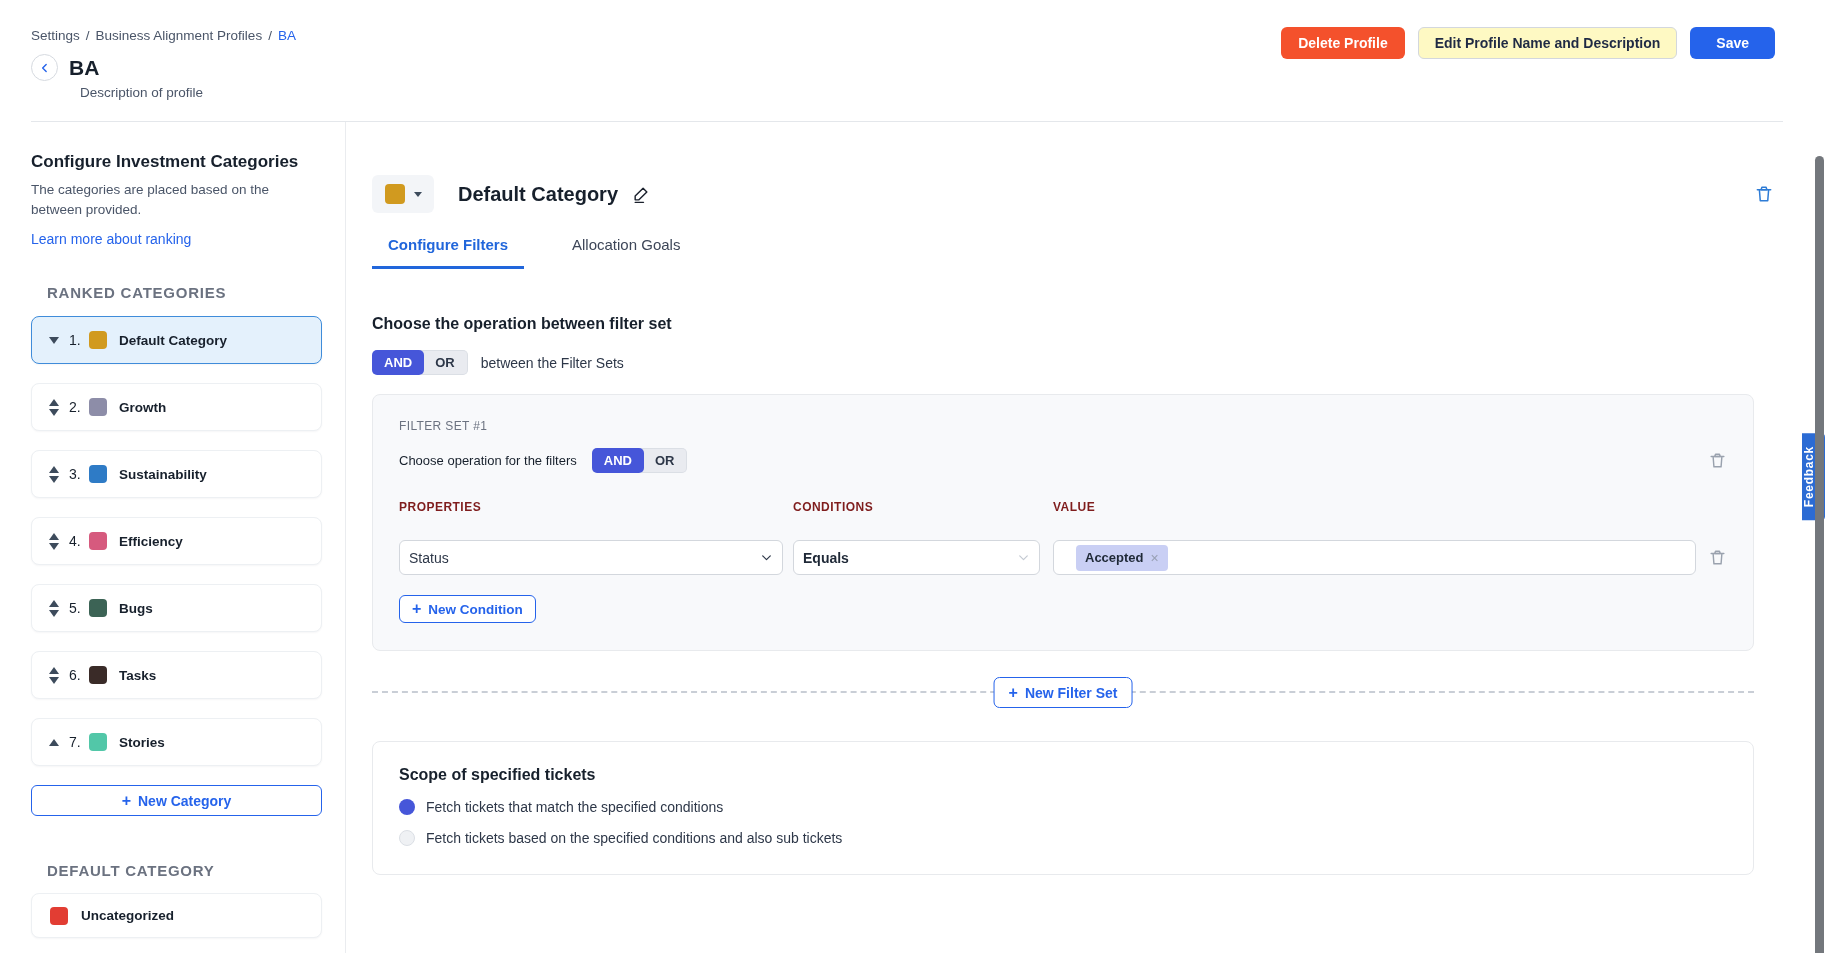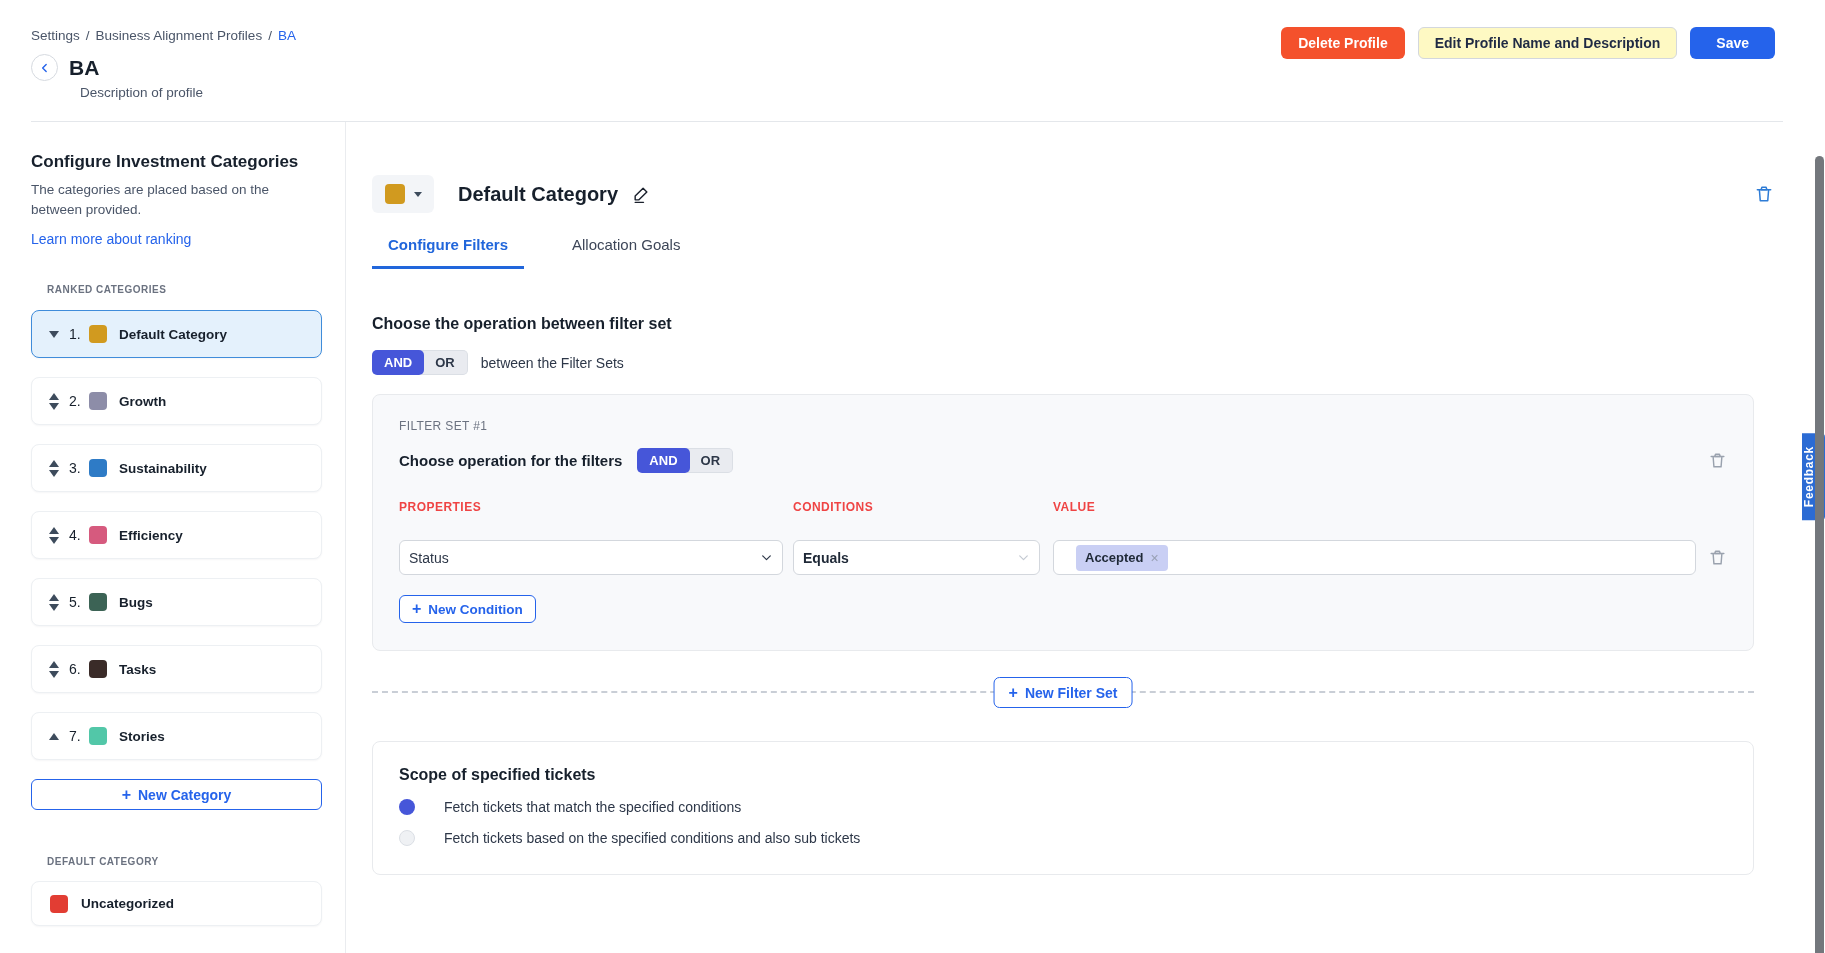--- a/index.html
+++ b/index.html
@@ -30,21 +30,21 @@
   
   .content { display:flex; align-items:flex-start; height:831px; }
   .sidebar { width:291px; margin-left:31px; padding-top:30px; flex:0 0 auto; }
   .main { flex:1 1 auto; margin-left:23px; margin-right:39px; border-left:1px solid #EAECEF;
     padding:53px 12px 0 26px; height:831px; position:relative; }
 
   
   .sb-title { font-size:17px; font-weight:bold; }
   .sb-sub { margin-top:8px; font-size:13.5px; line-height:1.45; color:#4A5568; width:245px; }
   .sb-link { display:inline-block; margin-top:12px; font-size:14px; color:#2563EB; cursor:pointer; }
-  .sb-section { margin-top:36px; font-size:10px; font-weight:bold; letter-spacing:.05em; color:#6B7280;padding-left:16px; }
+  .sb-section { margin-top:36px; font-size:15px; font-weight:bold; letter-spacing:.05em; color:#6B7280;padding-left:16px; }
   .cat-list { margin-top:15px; }
   .cat-item { position:relative; height:48px; border:1px solid #EDF0F3; border-radius:8px; background:#fff;
     display:flex; align-items:center; padding-left:16px; margin-bottom:19px; cursor:pointer;
     box-shadow:0 1px 2px rgba(20,30,50,.04); }
   .cat-item.selected { background:#E4F1FC; border:1.5px solid #3F8CDA; }
   .arrows { width:12px; display:flex; flex-direction:column; align-items:center; gap:3px; flex:0 0 auto; }
   .tri-up { width:0; height:0; border-left:5px solid transparent; border-right:5px solid transparent; border-bottom:7px solid #3D4B5C; cursor:pointer; }
   .tri-down { width:0; height:0; border-left:5px solid transparent; border-right:5px solid transparent; border-top:7px solid #3D4B5C; cursor:pointer; }
   .cat-rank { margin-left:9px; font-size:14px; color:#17202C; min-width:15px; }
   .swatch { width:18px; height:18px; border-radius:4px; margin-left:5px; flex:0 0 auto; }
@@ -80,23 +80,23 @@
   .toggle .seg { display:flex; align-items:center; padding:0 12px; font-size:13px; font-weight:bold; cursor:pointer; }
   .toggle .seg.on { background:#4656D9; color:#fff; border-radius:5px; }
   .toggle .seg.off { background:#E9EBF0; color:#2D3748; border:1px solid #DBDFE5; border-left:none; border-radius:0 5px 5px 0; margin-left:-3px; z-index:-1; padding-left:14px; }
   .toggle { position:relative; z-index:0; }
   .op-caption { margin-left:13px; font-size:14px; color:#2D3748; }
 
   
   .filter-card { margin-top:19px; width:1382px; background:#F8F9FB; border:1px solid #E8EAED; border-radius:8px; padding:24px 26px 27px; }
   .fs-label { font-size:12px; letter-spacing:.03em; color:#6B7280; }
   .fs-op-row { margin-top:15px; display:flex; align-items:center; gap:15px; }
-  .fs-op-label { font-size:15px; font-weight:bold; }
+  .fs-op-label { font-size:13px; font-weight:normal; }
   .cols { margin-top:27px; display:flex; }
-  .col-h { font-size:12px; font-weight:bold; letter-spacing:.04em; color:#ef4444; }
+  .col-h { font-size:12px; font-weight:bold; letter-spacing:.04em; color:#7f1d1d; }
   .w-prop { width:384px; } .gap1 { width:10px; } .w-cond { width:247px; } .gap2 { width:13px; } .w-val { width:643px; }
   .frow { margin-top:26px; display:flex; align-items:center; }
   .select { height:35px; background:#fff; border:1px solid #D3D7DD; border-radius:6px; display:flex; align-items:center;
     justify-content:space-between; padding:0 9px; font-size:14px; color:#2D3748; cursor:pointer; }
   .select.bold { font-weight:bold; color:#1F2937; }
   .chev { display:flex; color:#2D3748; }
   .chev.light { color:#C3C9D2; }
   .value-box { height:35px; background:#fff; border:1px solid #D3D7DD; border-radius:6px; display:flex; align-items:center; padding:0 22px; cursor:text; }
   .chip { background:#C9CFF4; border-radius:4px; height:26px; display:flex; align-items:center; padding:0 9px; gap:7px;
     font-size:13px; font-weight:bold; color:#1F2937; }
@@ -106,21 +106,21 @@
   .new-cond { margin-top:20px; height:28px; padding:0 12px; font-size:13.5px; }
   .plus { font-size:16px; font-weight:bold; line-height:1; }
 
   
   .dash-wrap { margin-top:40px; position:relative; width:1382px; border-top:2px dashed #C9CED6; }
   .new-fs { position:absolute; top:-16px; left:50%; transform:translateX(-50%); height:31px; padding:0 14px; font-size:14px; background:#fff; }
 
   
   .scope-card { margin-top:48px; width:1382px; background:#fff; border:1px solid #E8EAED; border-radius:8px; padding:24px 26px 28px; }
   .scope-title { font-size:16px; font-weight:bold; }
-  .radio-row { display:flex; align-items:center; gap:29px; margin-top:15px; cursor:pointer; }
+  .radio-row { display:flex; align-items:center; gap:11px; margin-top:15px; cursor:pointer; }
   .radio { width:16px; height:16px; border-radius:50%; flex:0 0 auto; }
   .radio.on { background:#4656D9; }
   .radio.off { background:#EFF1F4; border:1px solid #DBDFE5; }
   .radio-label { font-size:14px; color:#2D3748; }
 
   
   .feedback-tab { position:absolute; right:0; top:433px; width:23px; padding:13px 0; background:#2B6BD4; color:#fff;
     border-radius:4px 0 0 4px; writing-mode:vertical-rl; transform:rotate(180deg); text-align:center;
     font-size:12px; font-weight:bold; letter-spacing:.06em; cursor:pointer; }
   .scrollbar { position:absolute; right:1px; top:156px; width:9px; height:797px; background:#73777C; border-radius:5px 5px 0 0; cursor:pointer; }

